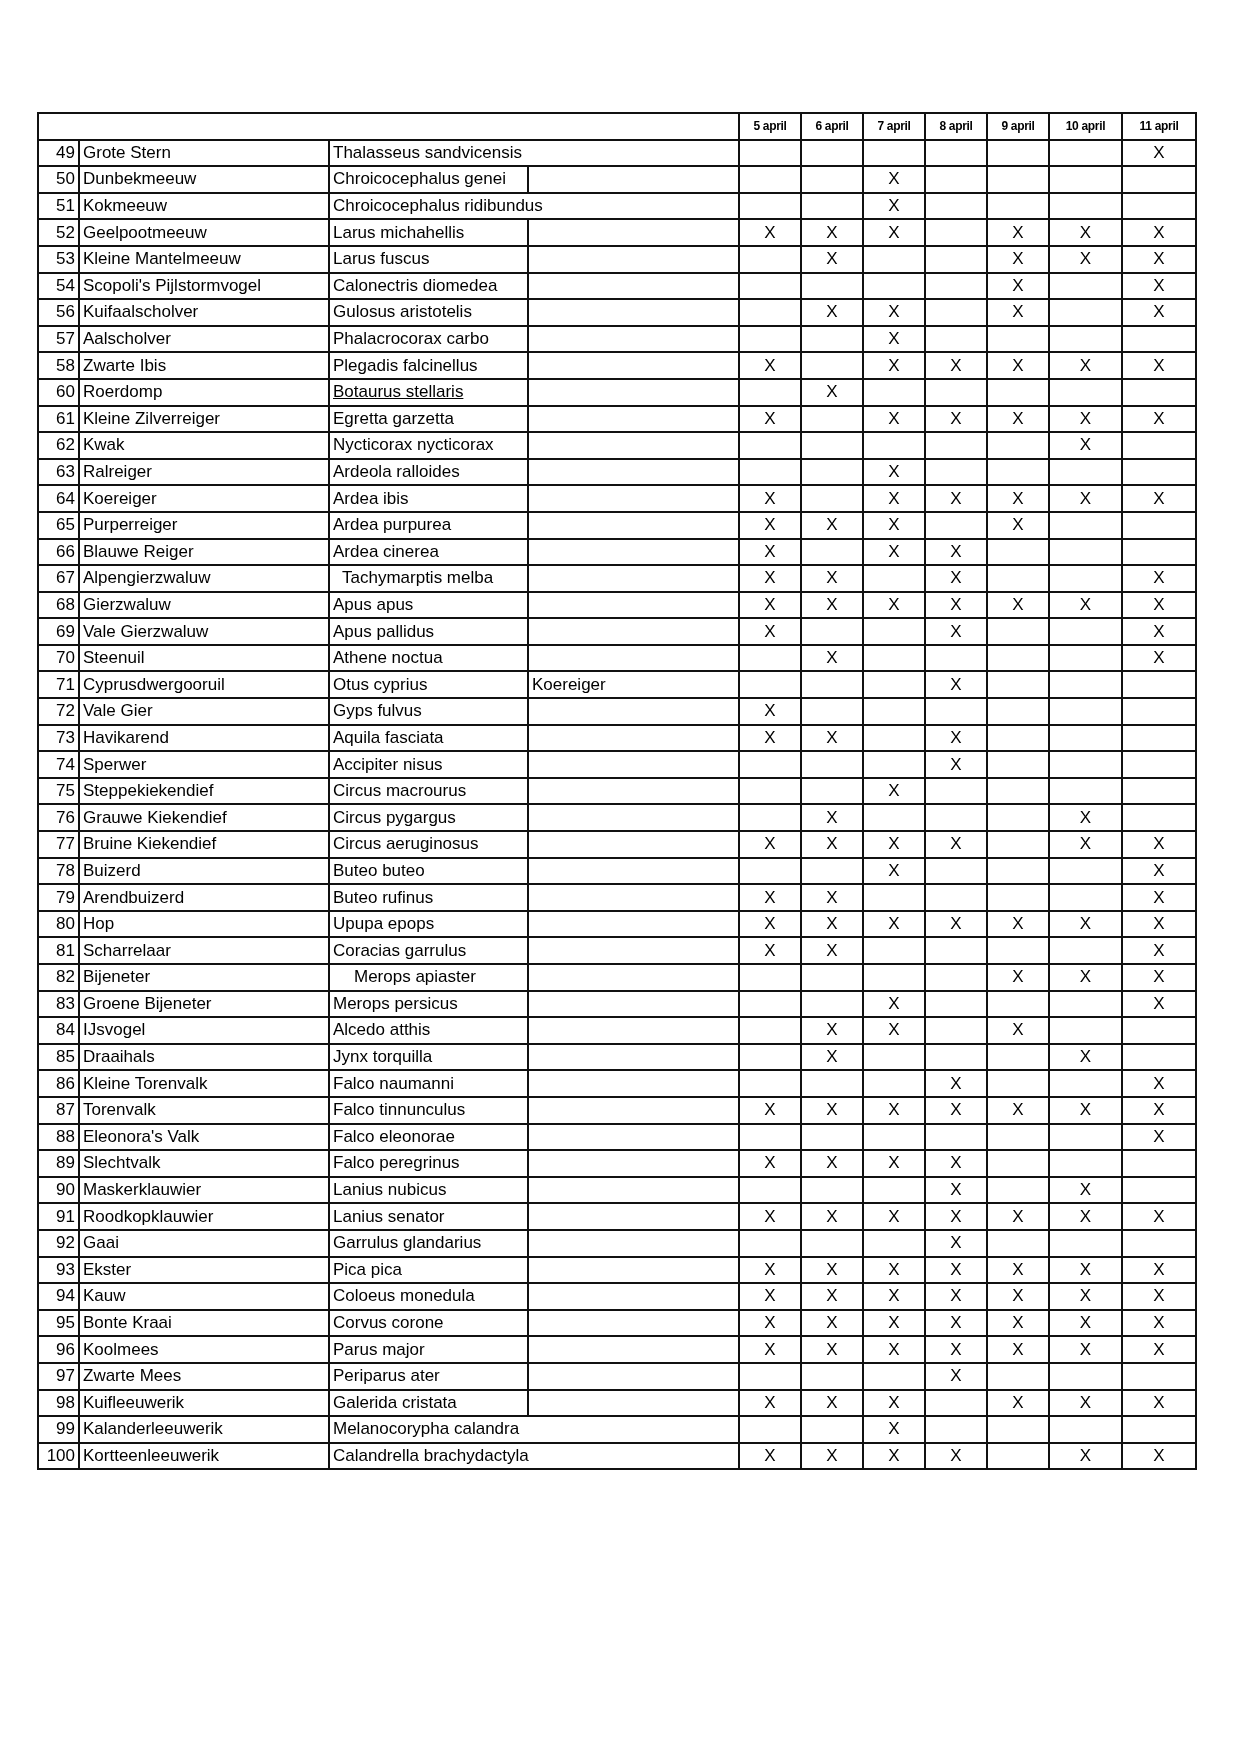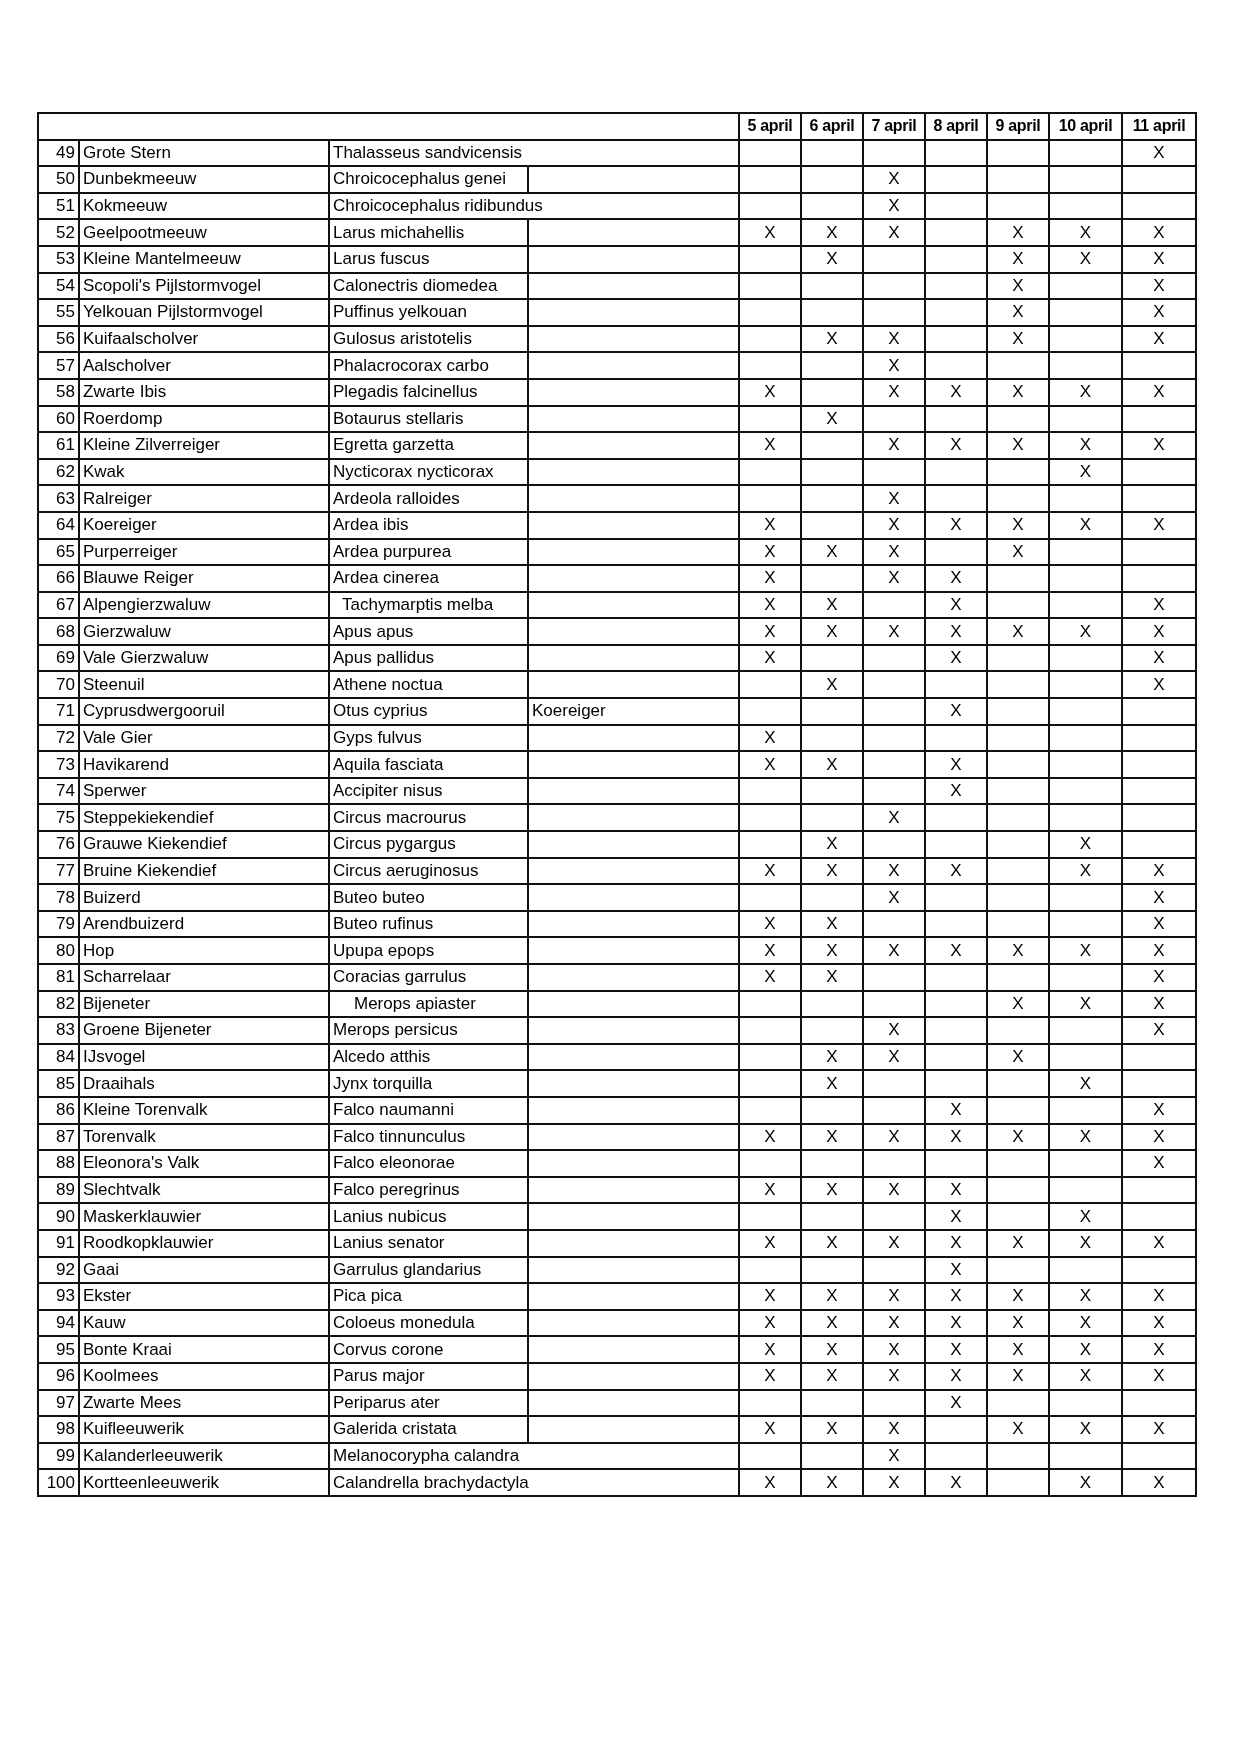--- a/index.html
+++ b/index.html
@@ -8,21 +8,21 @@
     position:absolute; left:37px; top:112px;
     border-collapse:collapse; table-layout:fixed;
     width:1160px;
     font-size:17px;
   }
   table.sheet td, table.sheet th {
     border:2px solid #111;
     height:24.6px; padding:0 3px; white-space:nowrap; overflow:visible;
     line-height:24px;
   }
-  table.sheet th { font-weight:bold; font-size:16px; text-align:center; padding:0 1px; letter-spacing:-0.3px;margin-top:39px; }
+  table.sheet th { font-weight:bold; font-size:12px; text-align:center; padding:0 1px; letter-spacing:-0.3px;margin-top:39px; }
   td.num { text-align:right; padding-right:2px; }
   td.mark { text-align:center; font-size:17px; }
   td.span-cell { overflow:visible; }
   col.c-num { width:41px; }
   col.c-name { width:250px; }
   col.c-sci { width:199px; }
   col.c-note { width:211px; }
   col.c-day { width:62px; }
   col.c-day10 { width:73px; }
   col.c-day11 { width:74px; }
@@ -128,33 +128,20 @@
         <td></td>
         <td class="mark"></td>
         <td class="mark"></td>
         <td class="mark"></td>
         <td class="mark"></td>
         <td class="mark"><span>X</span></td>
         <td class="mark"></td>
         <td class="mark"><span>X</span></td>
       </tr>
       <tr>
-        <td class="num">55</td>
-        <td>Yelkouan Pijlstormvogel</td>
-        <td style="font-style: normal;">Puffinus yelkouan</td>
-        <td></td>
-        <td class="mark"></td>
-        <td class="mark"></td>
-        <td class="mark"></td>
-        <td class="mark"></td>
-        <td class="mark"><span>X</span></td>
-        <td class="mark"></td>
-        <td class="mark"><span>X</span></td>
-      </tr>
-      <tr>
         <td class="num">56</td>
         <td>Kuifaalscholver</td>
         <td style="font-style: normal;">Gulosus aristotelis</td>
         <td></td>
         <td class="mark"></td>
         <td class="mark"><span>X</span></td>
         <td class="mark"><span>X</span></td>
         <td class="mark"></td>
         <td class="mark"><span>X</span></td>
         <td class="mark"></td>
@@ -182,21 +169,21 @@
         <td class="mark"></td>
         <td class="mark"><span>X</span></td>
         <td class="mark"><span>X</span></td>
         <td class="mark"><span>X</span></td>
         <td class="mark"><span>X</span></td>
         <td class="mark"><span>X</span></td>
       </tr>
       <tr>
         <td class="num">60</td>
         <td>Roerdomp</td>
-        <td style="font-style: normal;">Botaurus stellaris</td>
+        <td style="font-style: normal; text-decoration: underline;">Botaurus stellaris</td>
         <td></td>
         <td class="mark"></td>
         <td class="mark"><span>X</span></td>
         <td class="mark"></td>
         <td class="mark"></td>
         <td class="mark"></td>
         <td class="mark"></td>
         <td class="mark"></td>
       </tr>
       <tr>

